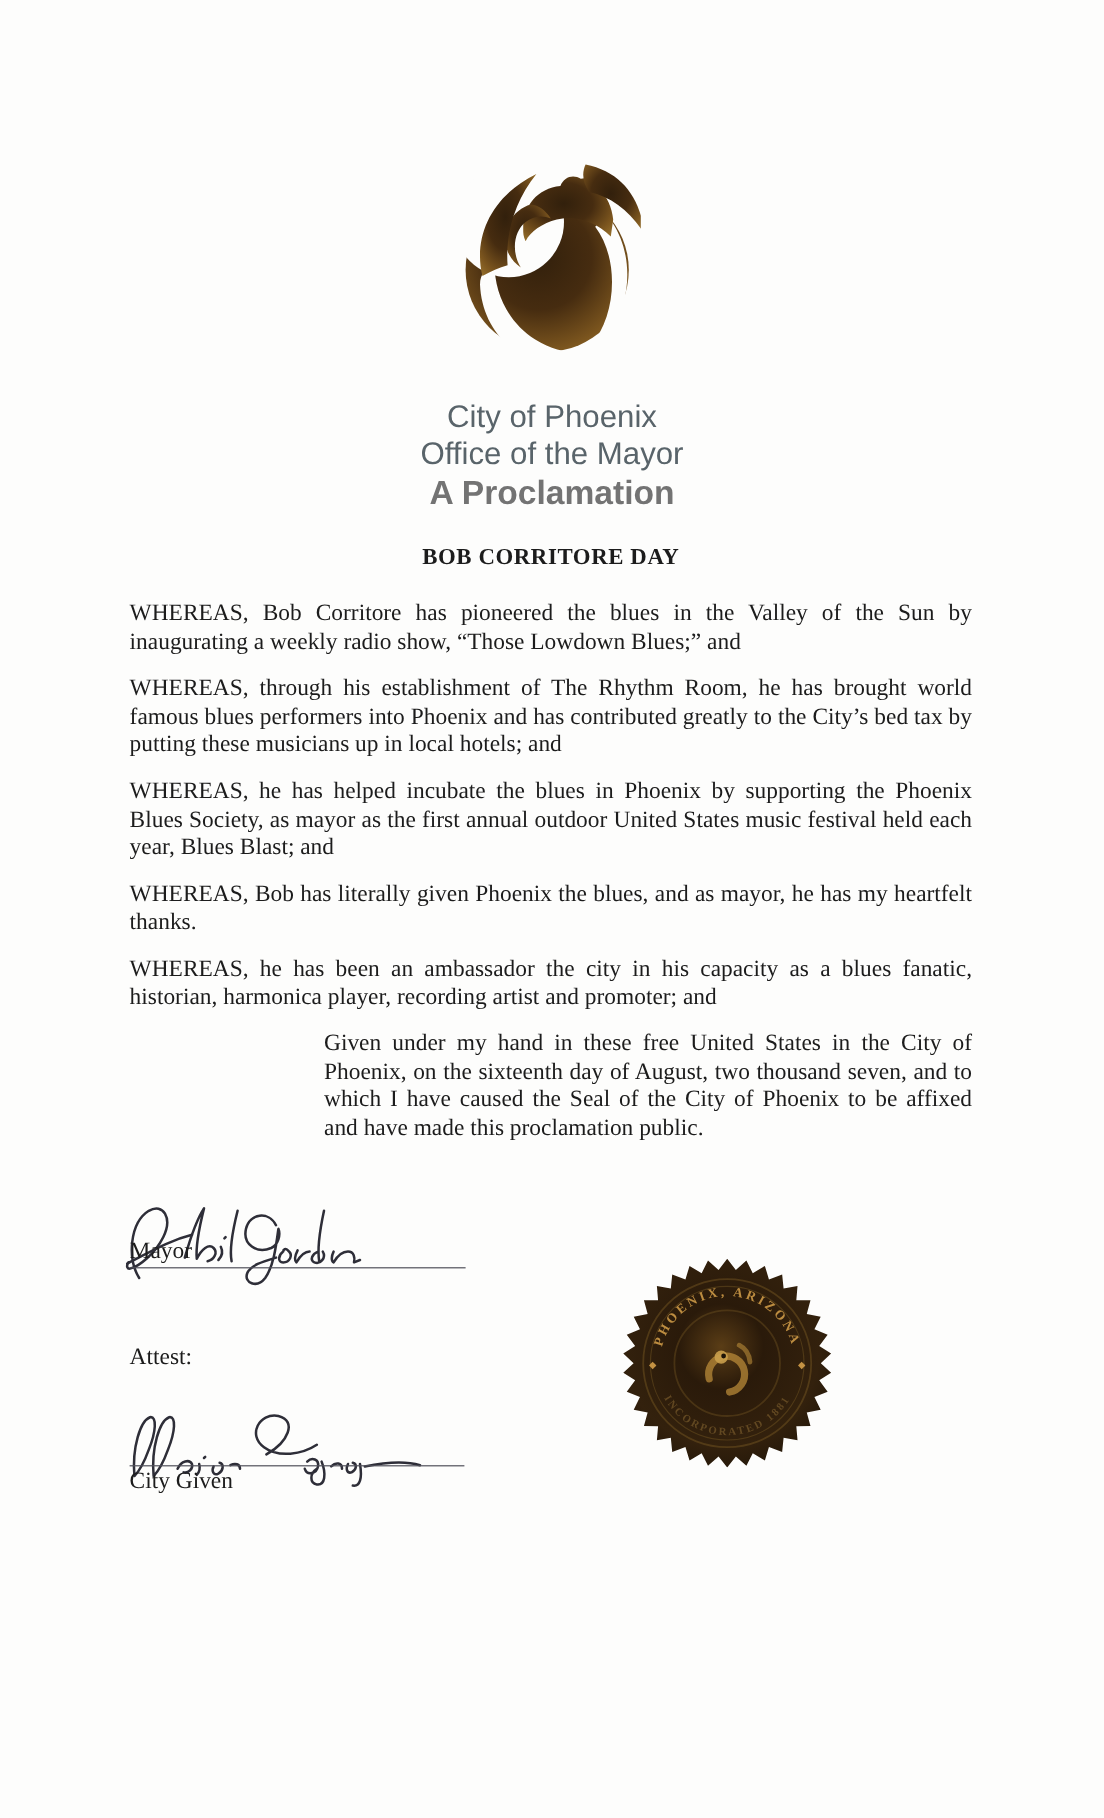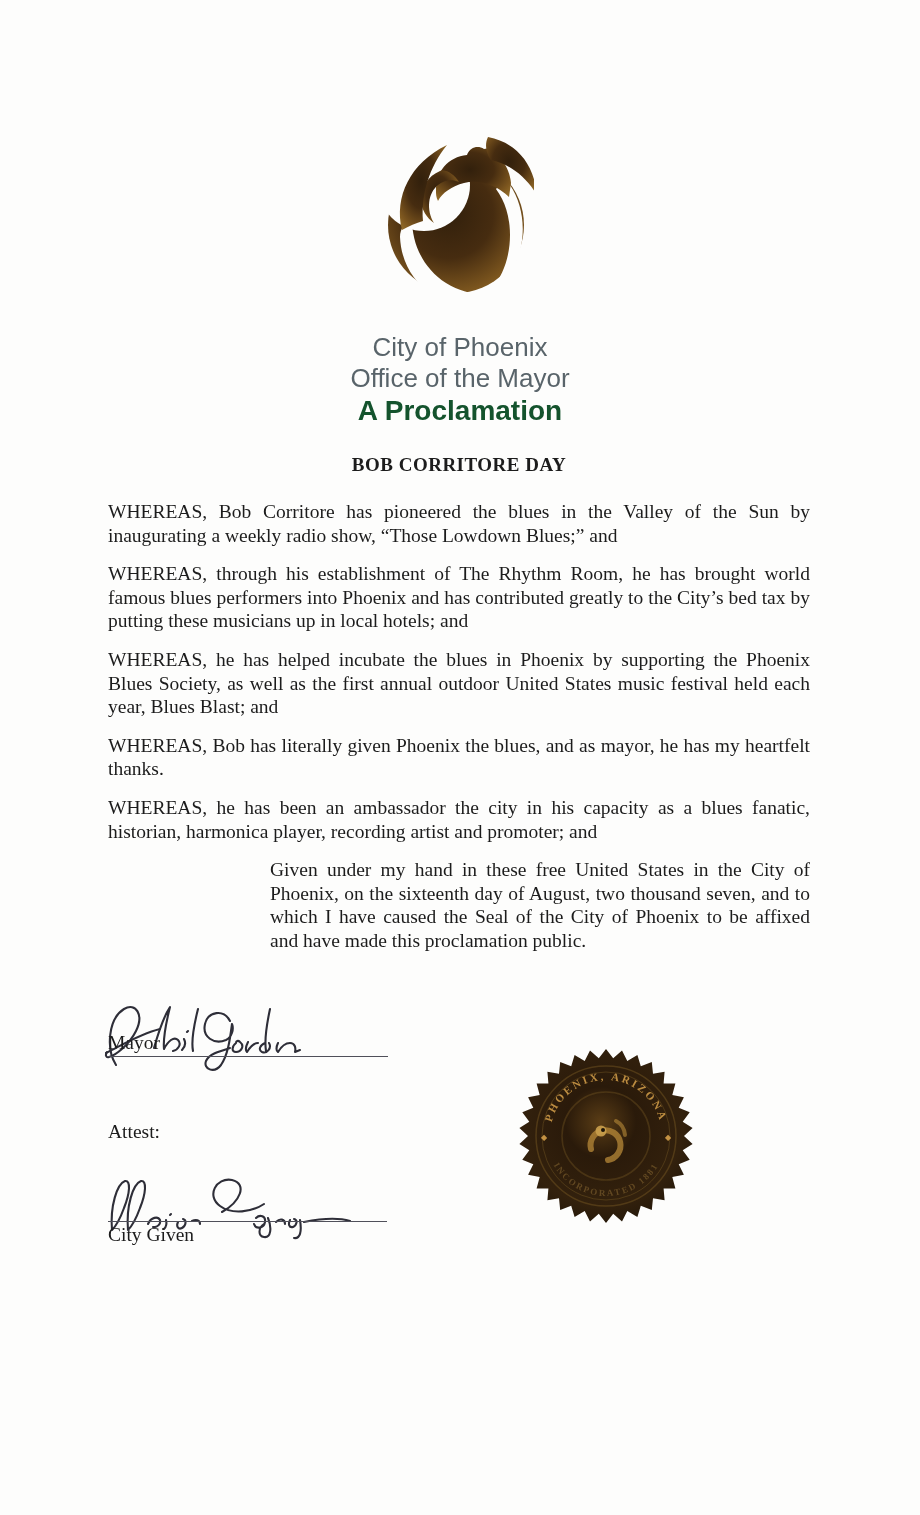--- a/index.html
+++ b/index.html
@@ -13,21 +13,21 @@
   }
   
   .logo{position:absolute;left:372px;top:133px;width:162px;height:162px;}
   .masthead{
     position:absolute;left:0;top:332px;width:920px;
     text-align:center;
     font-family:"Liberation Sans", sans-serif;
     color:#59646a;
   }
   .masthead .org-line{font-size:26px;line-height:31px;font-weight:400;}
-  .masthead .doc-type{font-size:28px;line-height:33px;font-weight:bold;color:#14532d;}
+  .masthead .doc-type{font-size:28px;line-height:33px;font-weight:bold;color:#737373;}
   
   .content{position:absolute;left:108px;top:454px;width:702px;}
   .doc-title{
     text-align:center;font-size:19px;font-weight:bold;
     letter-spacing:.5px;margin:0 0 24px 0;
   }
   .content p{
     margin:0 0 15px 0;
     font-size:19.5px;line-height:23.6px;
     text-align:justify;
@@ -85,21 +85,21 @@
   <div class="masthead">
     <div class="org-line">City of Phoenix</div>
     <div class="org-line">Office of the Mayor</div>
     <div class="doc-type">A Proclamation</div>
   </div>
 
   <div class="content">
     <h1 class="doc-title">BOB CORRITORE DAY</h1>
     <p>WHEREAS, Bob Corritore has pioneered the blues in the Valley of the Sun by inaugurating a weekly radio show, “Those Lowdown Blues;” and</p>
     <p>WHEREAS, through his establishment of The Rhythm Room, he has brought world famous blues performers into Phoenix and has contributed greatly to the City’s bed tax by putting these musicians up in local hotels; and</p>
-    <p>WHEREAS, he has helped incubate the blues in Phoenix by supporting the Phoenix Blues Society, as well as the first annual outdoor United States music festival held each year, Blues Blast; and</p>
+    <p>WHEREAS, he has helped incubate the blues in Phoenix by supporting the Phoenix Blues Society, as mayor as the first annual outdoor United States music festival held each year, Blues Blast; and</p>
     <p>WHEREAS, Bob has literally given Phoenix the blues, and as mayor, he has my heartfelt thanks.</p>
     <p>WHEREAS, he has been an ambassador the city in his capacity as a blues fanatic, historian, harmonica player, recording artist and promoter; and</p>
     <p class="closing">Given under my hand in these free United States in the City of Phoenix, on the sixteenth day of August, two thousand seven, and to which I have caused the Seal of the City of Phoenix to be affixed and have made this proclamation public.</p>
   </div>
 
   <svg id="mayor-sig" class="sig-svg" viewBox="0 0 200 74" aria-label="Phil Gordon">
     <path d="M14,64 C4,48 6,18 22,8 C34,1 42,14 34,30 C27,44 14,54 7,56 C4,57 3,54 5,51"></path>
     <path d="M4,52 C22,43 38,33 58,28"></path>
     <path d="M52,47 C58,26 64,12 68,6 C64,22 61,38 62,48 C66,40 72,35 76,39 C80,43 76,49 71,50"></path>
     <path d="M82,38 C84,42 83,46 80,49 M85,31 L86,30 M96,8 C92,24 89,40 91,50"></path>

